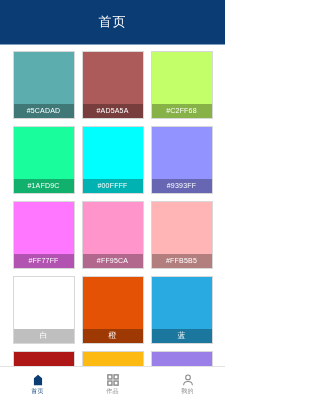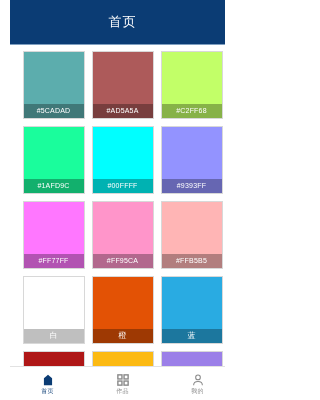--- a/index.html
+++ b/index.html
@@ -8,21 +8,20 @@
     background: #ffffff;
     font-family: "Liberation Sans", "DejaVu Sans", sans-serif;
     overflow: hidden;
   }
   #app {
     position: relative;
     width: 225px; height: 400px;
     background: #ffffff;
     display: flex;
     flex-direction: column;
-    margin-left: 10px;
   }
 
   
   .header {
     height: 44px;
     background: #0b3c74;
     display: flex;
     align-items: center;
     justify-content: center;
     flex: 0 0 44px;

